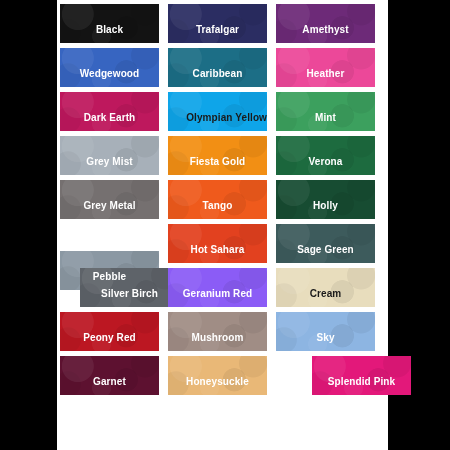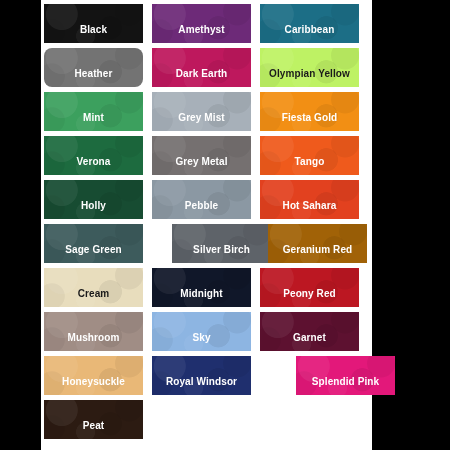--- a/index.html
+++ b/index.html
@@ -26,21 +26,21 @@
     top: 0;
     height: 450px;
     background: #000000;
   }
   .letterbox.left  { left: 0;  width: 57px; }
   .letterbox.right { right: 0; width: 62px; }
 
   
   #panel {
     position: absolute;
-    left: 41px;
+    left: 57px;
     top: 0;
     width: 331px;
     height: 450px;
     background: #ffffff;
     box-sizing: border-box;
     padding: 4px 0 3px 0;
   }
 
   #swatch-grid {
     display: grid;
@@ -98,33 +98,39 @@
 <div id="stage">
 
   <div class="letterbox left"></div>
   <div class="letterbox right"></div>
 
   <div id="panel">
     <div id="swatch-grid">
         <div class="swatch" style="background-color: rgb(19, 19, 19);">
           <span class="swatch-label light">Black</span>
         </div>
+        <div class="swatch" style="background-color: rgb(43, 45, 98);">
+          <span class="swatch-label light">Trafalgar</span>
+        </div>
         <div class="swatch" style="background-color: rgb(109, 42, 120);">
           <span class="swatch-label light">Amethyst</span>
+        </div>
+        <div class="swatch" style="background-color: rgb(55, 101, 193);">
+          <span class="swatch-label light">Wedgewood</span>
         </div>
         <div class="swatch" style="background-color: rgb(28, 110, 134);">
           <span class="swatch-label light">Caribbean</span>
         </div>
-        <div class="swatch" style="background-color: #737373; border-radius: 8px;">
+        <div class="swatch" style="background-color: #ec4899;">
           <span class="swatch-label light">Heather</span>
         </div>
         <div class="swatch" style="background-color: #be185d;">
           <span class="swatch-label light">Dark Earth</span>
         </div>
-        <div class="swatch" style="background-color: #bef264;">
+        <div class="swatch" style="background-color: #0ea5e9; justify-content: flex-end;">
           <span class="swatch-label dark">Olympian Yellow</span>
         </div>
         <div class="swatch" style="background-color: rgb(60, 160, 94);">
           <span class="swatch-label light">Mint</span>
         </div>
         <div class="swatch" style="background-color: rgb(167, 176, 185);">
           <span class="swatch-label light">Grey Mist</span>
         </div>
         <div class="swatch" style="background-color: rgb(242, 143, 20);">
           <span class="swatch-label light">Fiesta Gold</span>
@@ -134,61 +140,52 @@
         </div>
         <div class="swatch" style="background-color: rgb(117, 112, 112);">
           <span class="swatch-label light">Grey Metal</span>
         </div>
         <div class="swatch" style="background-color: rgb(239, 90, 28);">
           <span class="swatch-label light">Tango</span>
         </div>
         <div class="swatch" style="background-color: rgb(23, 76, 50);">
           <span class="swatch-label light">Holly</span>
         </div>
-        <div class="swatch" style="background-color: rgb(139, 152, 163);">
+        <div class="swatch" style="background-color: rgb(139, 152, 163); margin-top: 27px;">
           <span class="swatch-label light">Pebble</span>
         </div>
         <div class="swatch" style="background-color: rgb(226, 65, 31);">
           <span class="swatch-label light">Hot Sahara</span>
         </div>
         <div class="swatch" style="background-color: rgb(61, 91, 92);">
           <span class="swatch-label light">Sage Green</span>
         </div>
         <div class="swatch" style="background-color: rgb(94, 99, 105); margin-left: 20px;">
           <span class="swatch-label light">Silver Birch</span>
         </div>
-        <div class="swatch" style="background-color: #a16207; margin-left: 8px;">
+        <div class="swatch" style="background-color: #8b5cf6;">
           <span class="swatch-label light">Geranium Red</span>
         </div>
         <div class="swatch" style="background-color: rgb(232, 221, 189);">
           <span class="swatch-label dark">Cream</span>
-        </div>
-        <div class="swatch" style="background-color: rgb(16, 23, 41);">
-          <span class="swatch-label light">Midnight</span>
         </div>
         <div class="swatch" style="background-color: rgb(188, 23, 34);">
           <span class="swatch-label light">Peony Red</span>
         </div>
         <div class="swatch" style="background-color: rgb(160, 141, 133);">
           <span class="swatch-label light">Mushroom</span>
         </div>
         <div class="swatch" style="background-color: rgb(141, 181, 226);">
           <span class="swatch-label light">Sky</span>
         </div>
         <div class="swatch" style="background-color: rgb(93, 17, 48);">
           <span class="swatch-label light">Garnet</span>
         </div>
         <div class="swatch" style="background-color: rgb(233, 184, 119);">
           <span class="swatch-label light">Honeysuckle</span>
         </div>
-        <div class="swatch" style="background-color: rgb(31, 47, 110);">
-          <span class="swatch-label light">Royal Windsor</span>
-        </div>
         <div class="swatch" style="background-color: rgb(227, 24, 122); margin-left: 36px;">
           <span class="swatch-label light">Splendid Pink</span>
-        </div>
-        <div class="swatch" style="background-color: rgb(44, 27, 18);">
-          <span class="swatch-label light">Peat</span>
         </div>
       </div>
   </div>
 
 </div>
 
 </body></html>

